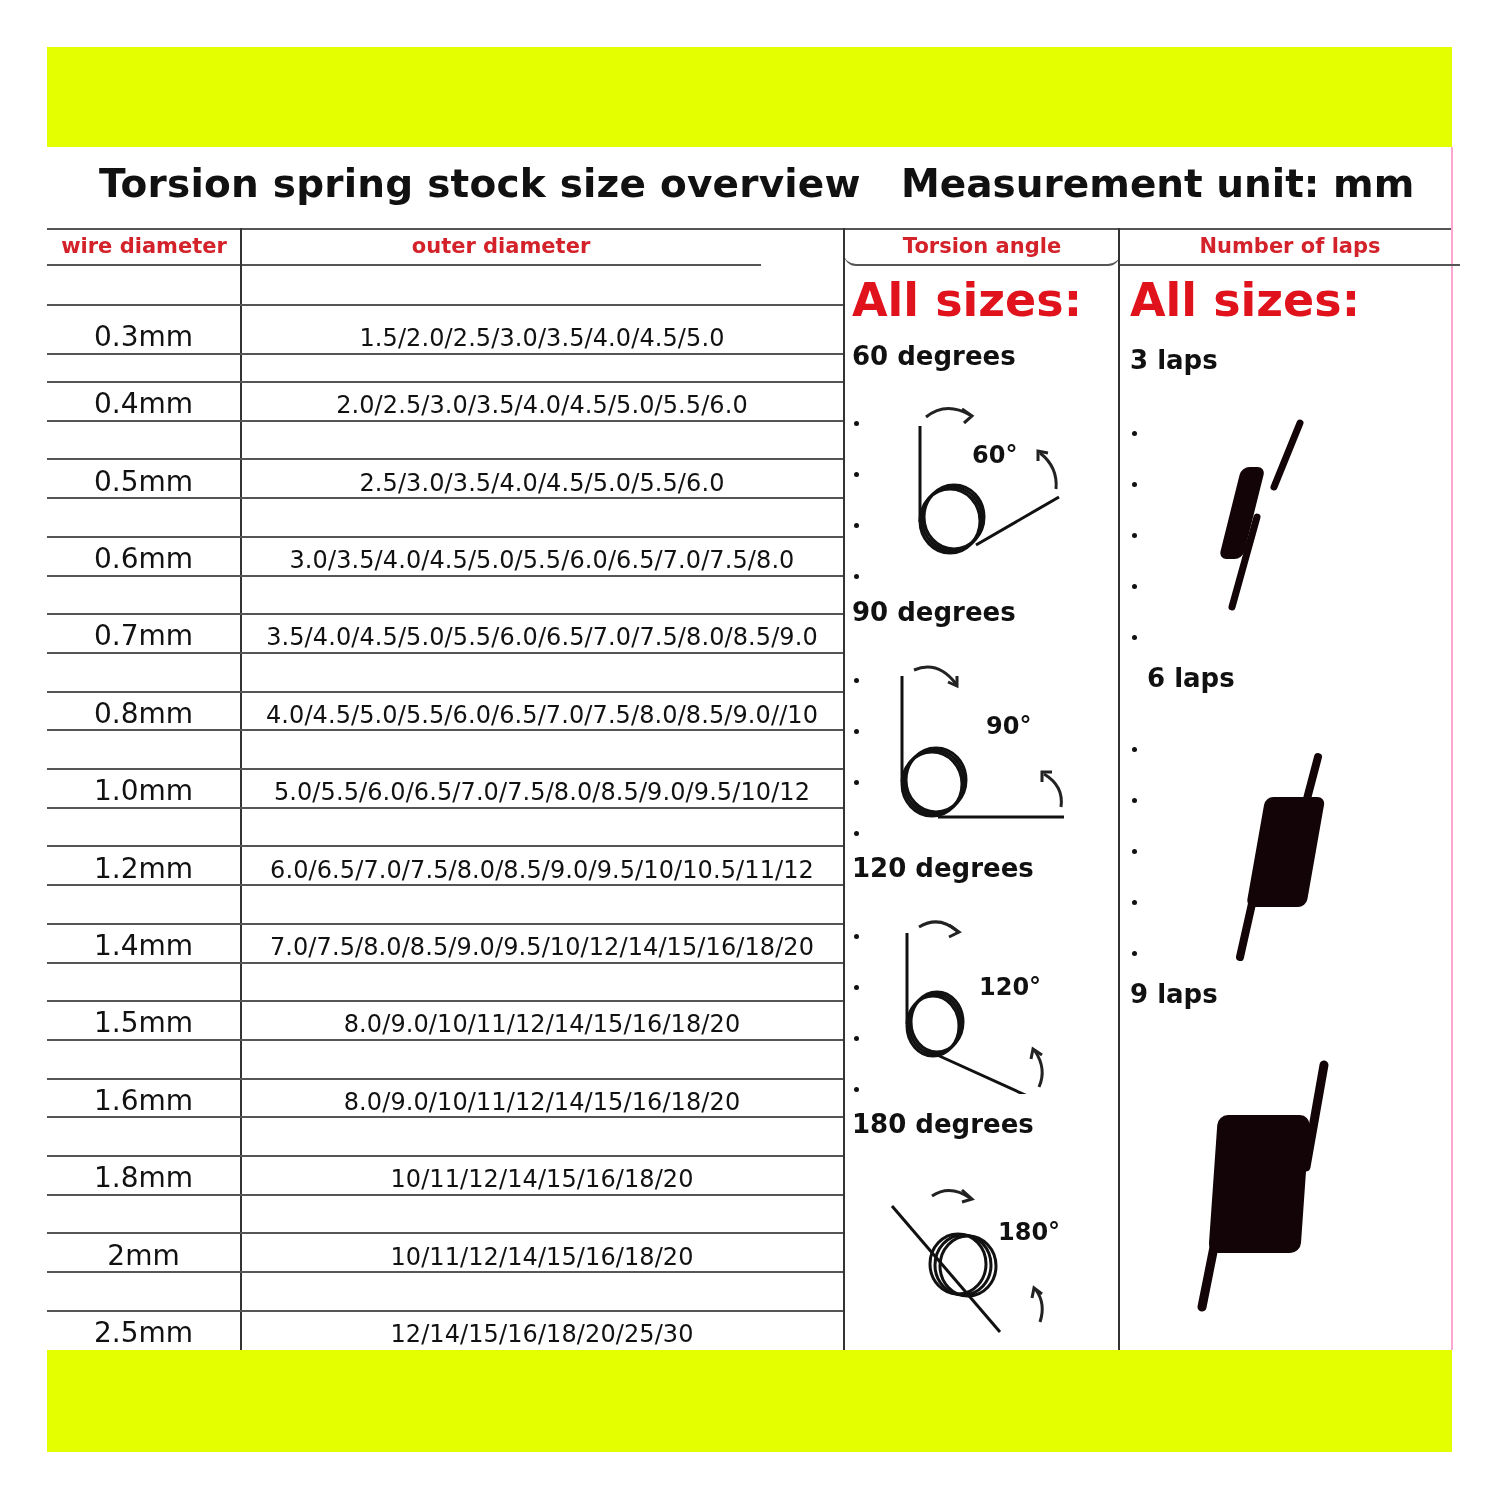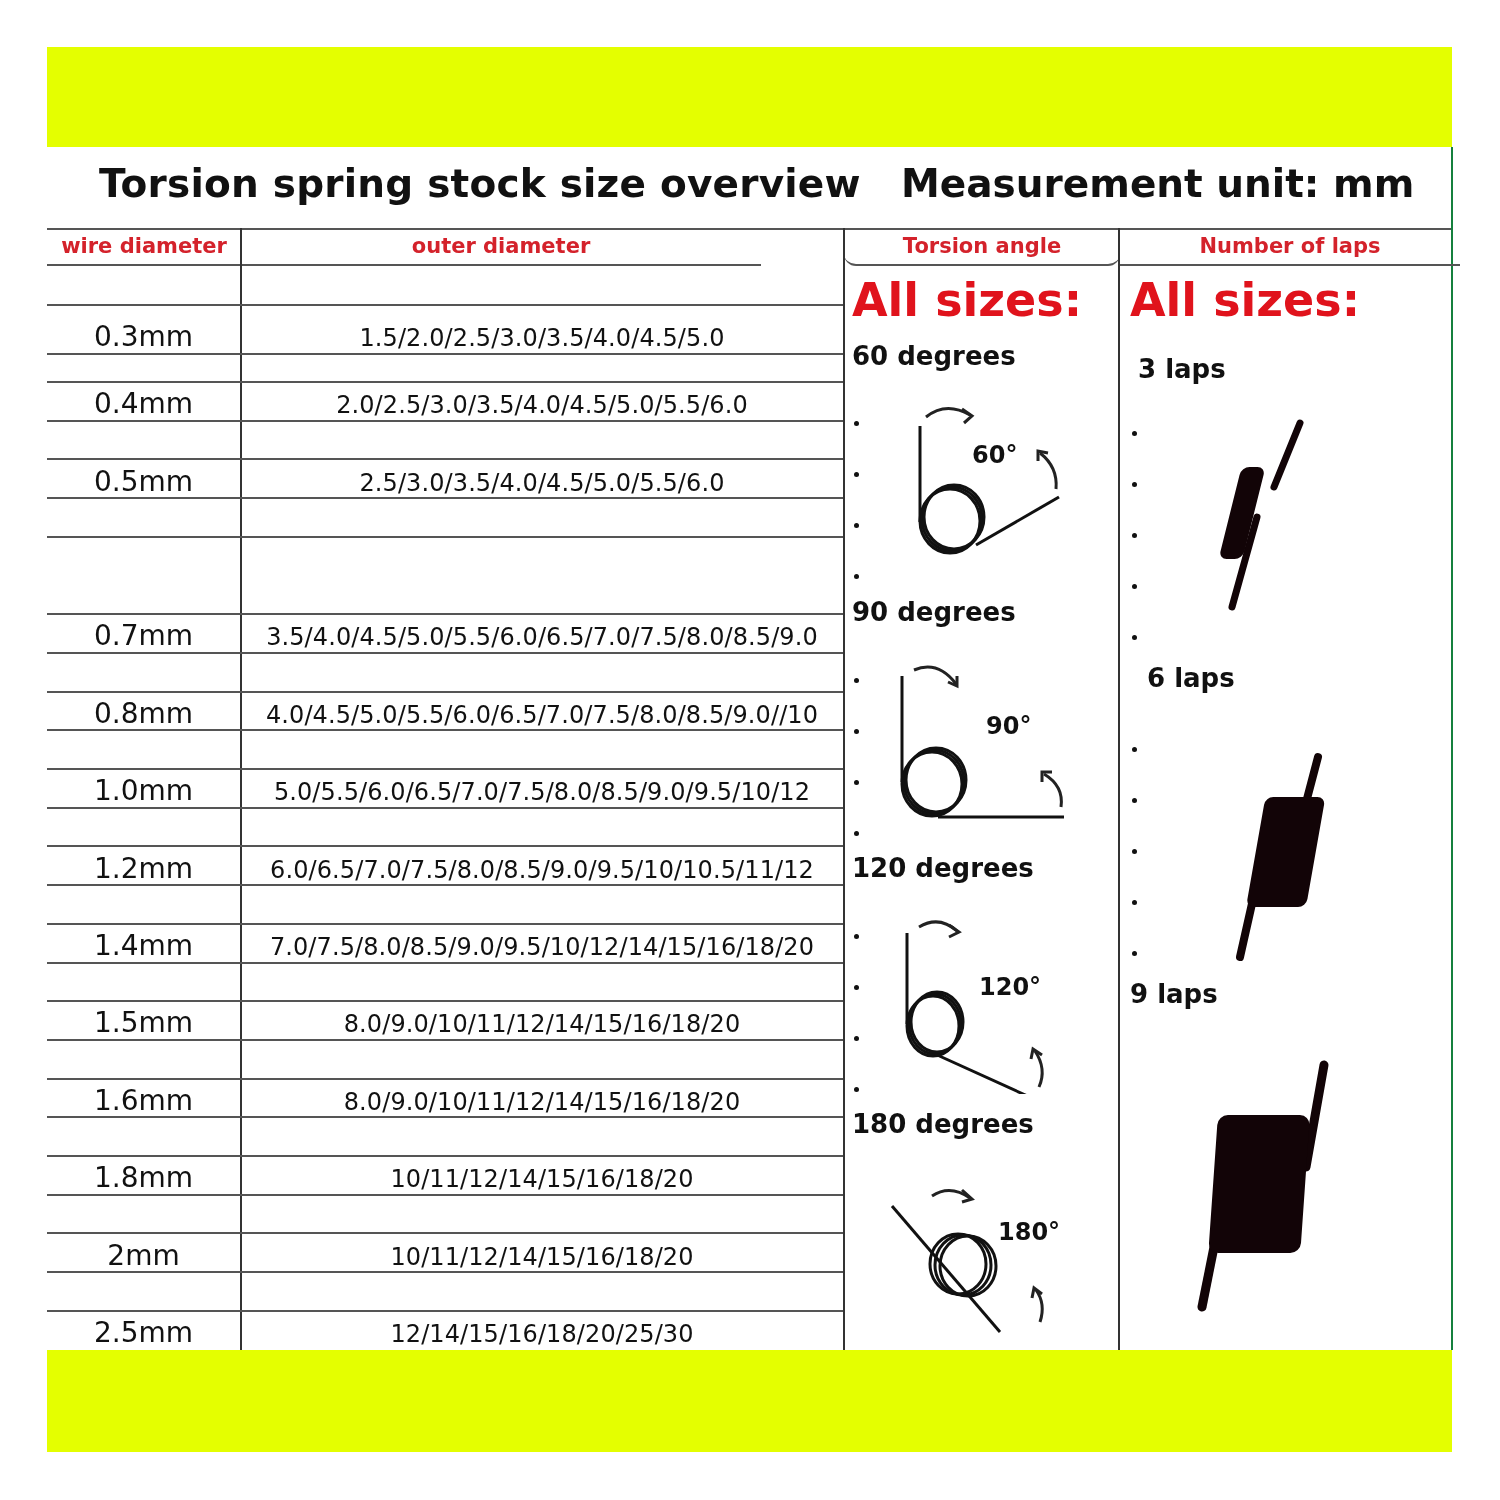--- a/index.html
+++ b/index.html
@@ -1,20 +1,20 @@
 <!DOCTYPE html>
 <html><head>
 <meta charset="utf-8">
 <style>
   html, body { margin:0; padding:0; background:#ffffff; }
   body { width:1500px; height:1500px; position:relative; overflow:hidden; font-family:"DejaVu Sans", sans-serif; color:#111; }
   .banner { position:absolute; left:47px; width:1405px; background:#e4ff00; }
   .banner.top { top:47px; height:100px; }
   .banner.bottom { top:1350px; height:102px; }
-  .sheet { position:absolute; left:47px; top:147px; width:1404px; height:1203px; border-right:2px solid #15803d;text-decoration:underline; }
+  .sheet { position:absolute; left:47px; top:147px; width:1404px; height:1203px; border-right:2px solid #f9a8d4;text-decoration:underline; }
   .title-row { position:absolute; left:0; top:0; width:1404px; height:81px; border-bottom:2px solid #555; }
   .title-left { position:absolute; left:52px; top:14px; font-size:39px; font-weight:bold; letter-spacing:0.2px; white-space:nowrap; }
   .title-right { position:absolute; left:854px; top:14px; font-size:39px; font-weight:bold; white-space:nowrap; }
   .hdr { position:absolute; top:81px; height:38px; border-bottom:2px solid #555; color:#d4222b; font-weight:bold; font-size:21px; display:flex; align-items:center; justify-content:center; white-space:nowrap; box-sizing:border-box; }
   .vline { position:absolute; width:1.5px; background:#333; }
   .rows { position:absolute; left:0; top:120px; width:796px; height:1083px; }
   .row { position:absolute; left:0; width:796px; height:38.7px; border-bottom:2px solid #555; box-sizing:border-box; }
   .row .wd { position:absolute; left:0; width:193px; text-align:center; top:4px; font-size:28px; }
   .row .od { position:absolute; left:194px; width:602px; text-align:center; top:8px; font-size:24px; letter-spacing:0.1px; }
   .angle-col { position:absolute; left:797px; top:120px; width:275px; height:1083px; }
@@ -57,20 +57,24 @@
     <div class="row" style="top:116.1px">
         <div class="wd">0.4mm</div>
         <div class="od">2.0/2.5/3.0/3.5/4.0/4.5/5.0/5.5/6.0</div>
       </div>
     <div class="row" style="top:154.8px"></div>
     <div class="row" style="top:193.5px">
         <div class="wd">0.5mm</div>
         <div class="od">2.5/3.0/3.5/4.0/4.5/5.0/5.5/6.0</div>
       </div>
     <div class="row" style="top:232.2px"></div>
+    <div class="row" style="top:270.9px">
+        <div class="wd">0.6mm</div>
+        <div class="od">3.0/3.5/4.0/4.5/5.0/5.5/6.0/6.5/7.0/7.5/8.0</div>
+      </div>
     <div class="row" style="top:309.6px"></div>
     <div class="row" style="top:348.3px">
         <div class="wd">0.7mm</div>
         <div class="od">3.5/4.0/4.5/5.0/5.5/6.0/6.5/7.0/7.5/8.0/8.5/9.0</div>
       </div>
     <div class="row" style="top:387px"></div>
     <div class="row" style="top:425.7px">
         <div class="wd">0.8mm</div>
         <div class="od">4.0/4.5/5.0/5.5/6.0/6.5/7.0/7.5/8.0/8.5/9.0//10</div>
       </div>
@@ -183,21 +187,21 @@
       <path d="M78 28 L88 37 L78 40" fill="none" stroke="#222" stroke-width="3"></path>
       <path d="M156 160 Q162 142 152 128" fill="none" stroke="#222" stroke-width="3"></path>
       <path d="M148 136 L150 126 L158 132" fill="none" stroke="#222" stroke-width="3"></path>
       <text x="114" y="78" class="deg-label" fill="#111">180°</text>
     </svg>
   </div>
 
   <div class="laps-col">
     <div class="all-sizes" style="left:10px;top:6px;">All sizes:</div>
 
-    <div class="big-label" style="left:18px;top:78px;margin-top:9px;">3 laps</div>
+    <div class="big-label" style="left:10px;top:78px;">3 laps</div>
     <div class="dot" style="left:12px;top:164px;"></div>
     <div class="dot" style="left:12px;top:215px;"></div>
     <div class="dot" style="left:12px;top:266px;"></div>
     <div class="dot" style="left:12px;top:317px;"></div>
     <div class="dot" style="left:12px;top:368px;"></div>
     <svg class="diagram" style="left:100px;top:150px;" width="100" height="200" viewBox="0 0 100 200">
       <line x1="12" y1="190" x2="37" y2="100" stroke="#120407" stroke-width="7" stroke-linecap="round"></line>
       <line x1="54" y1="70" x2="80" y2="6" stroke="#120407" stroke-width="7" stroke-linecap="round"></line>
       <rect x="34" y="50" width="24" height="92" rx="8" transform="skewX(-14)" fill="#120407"></rect>
     </svg>

